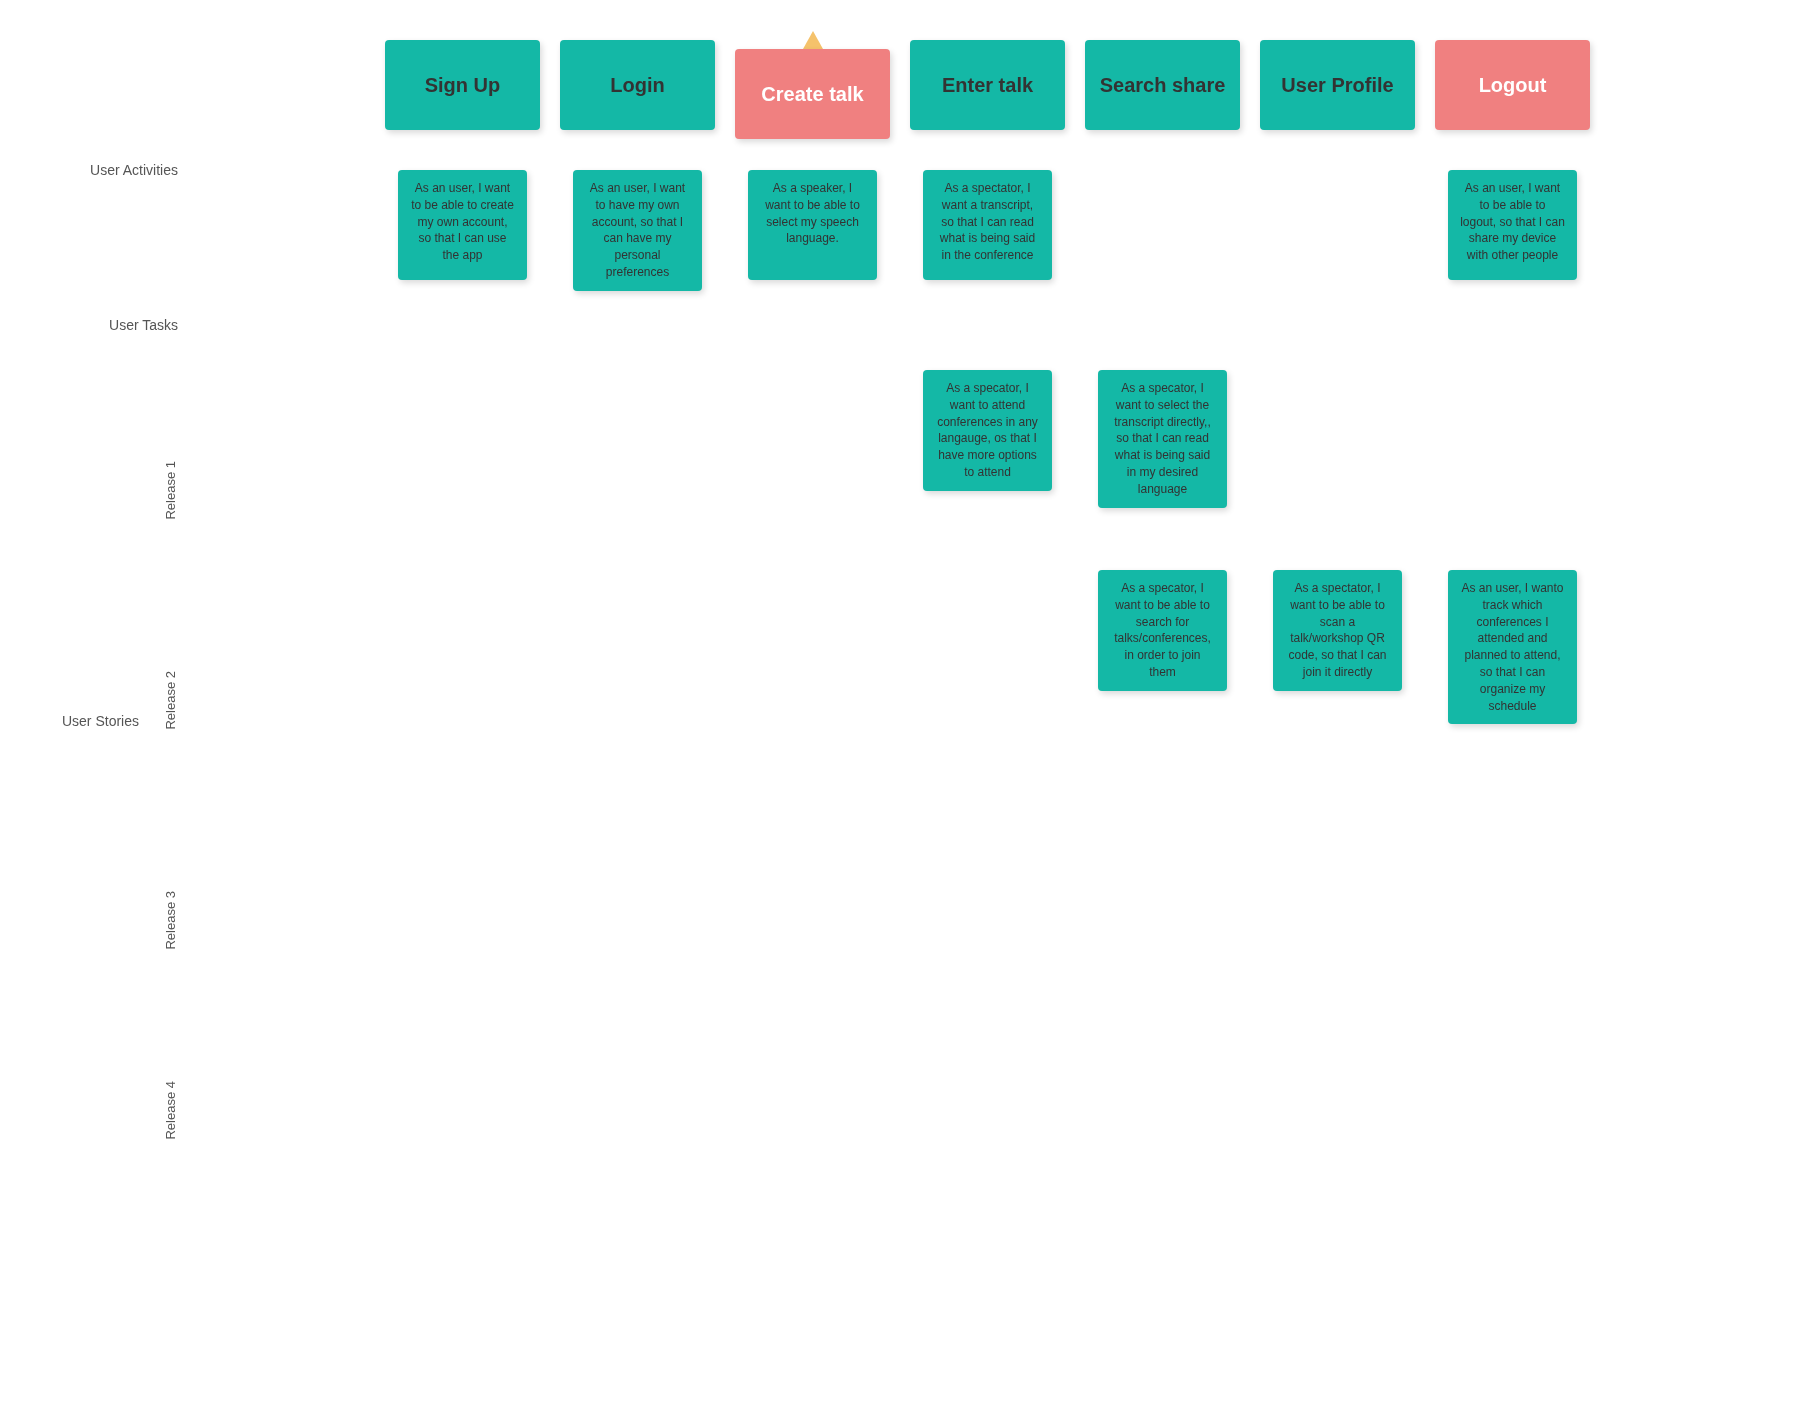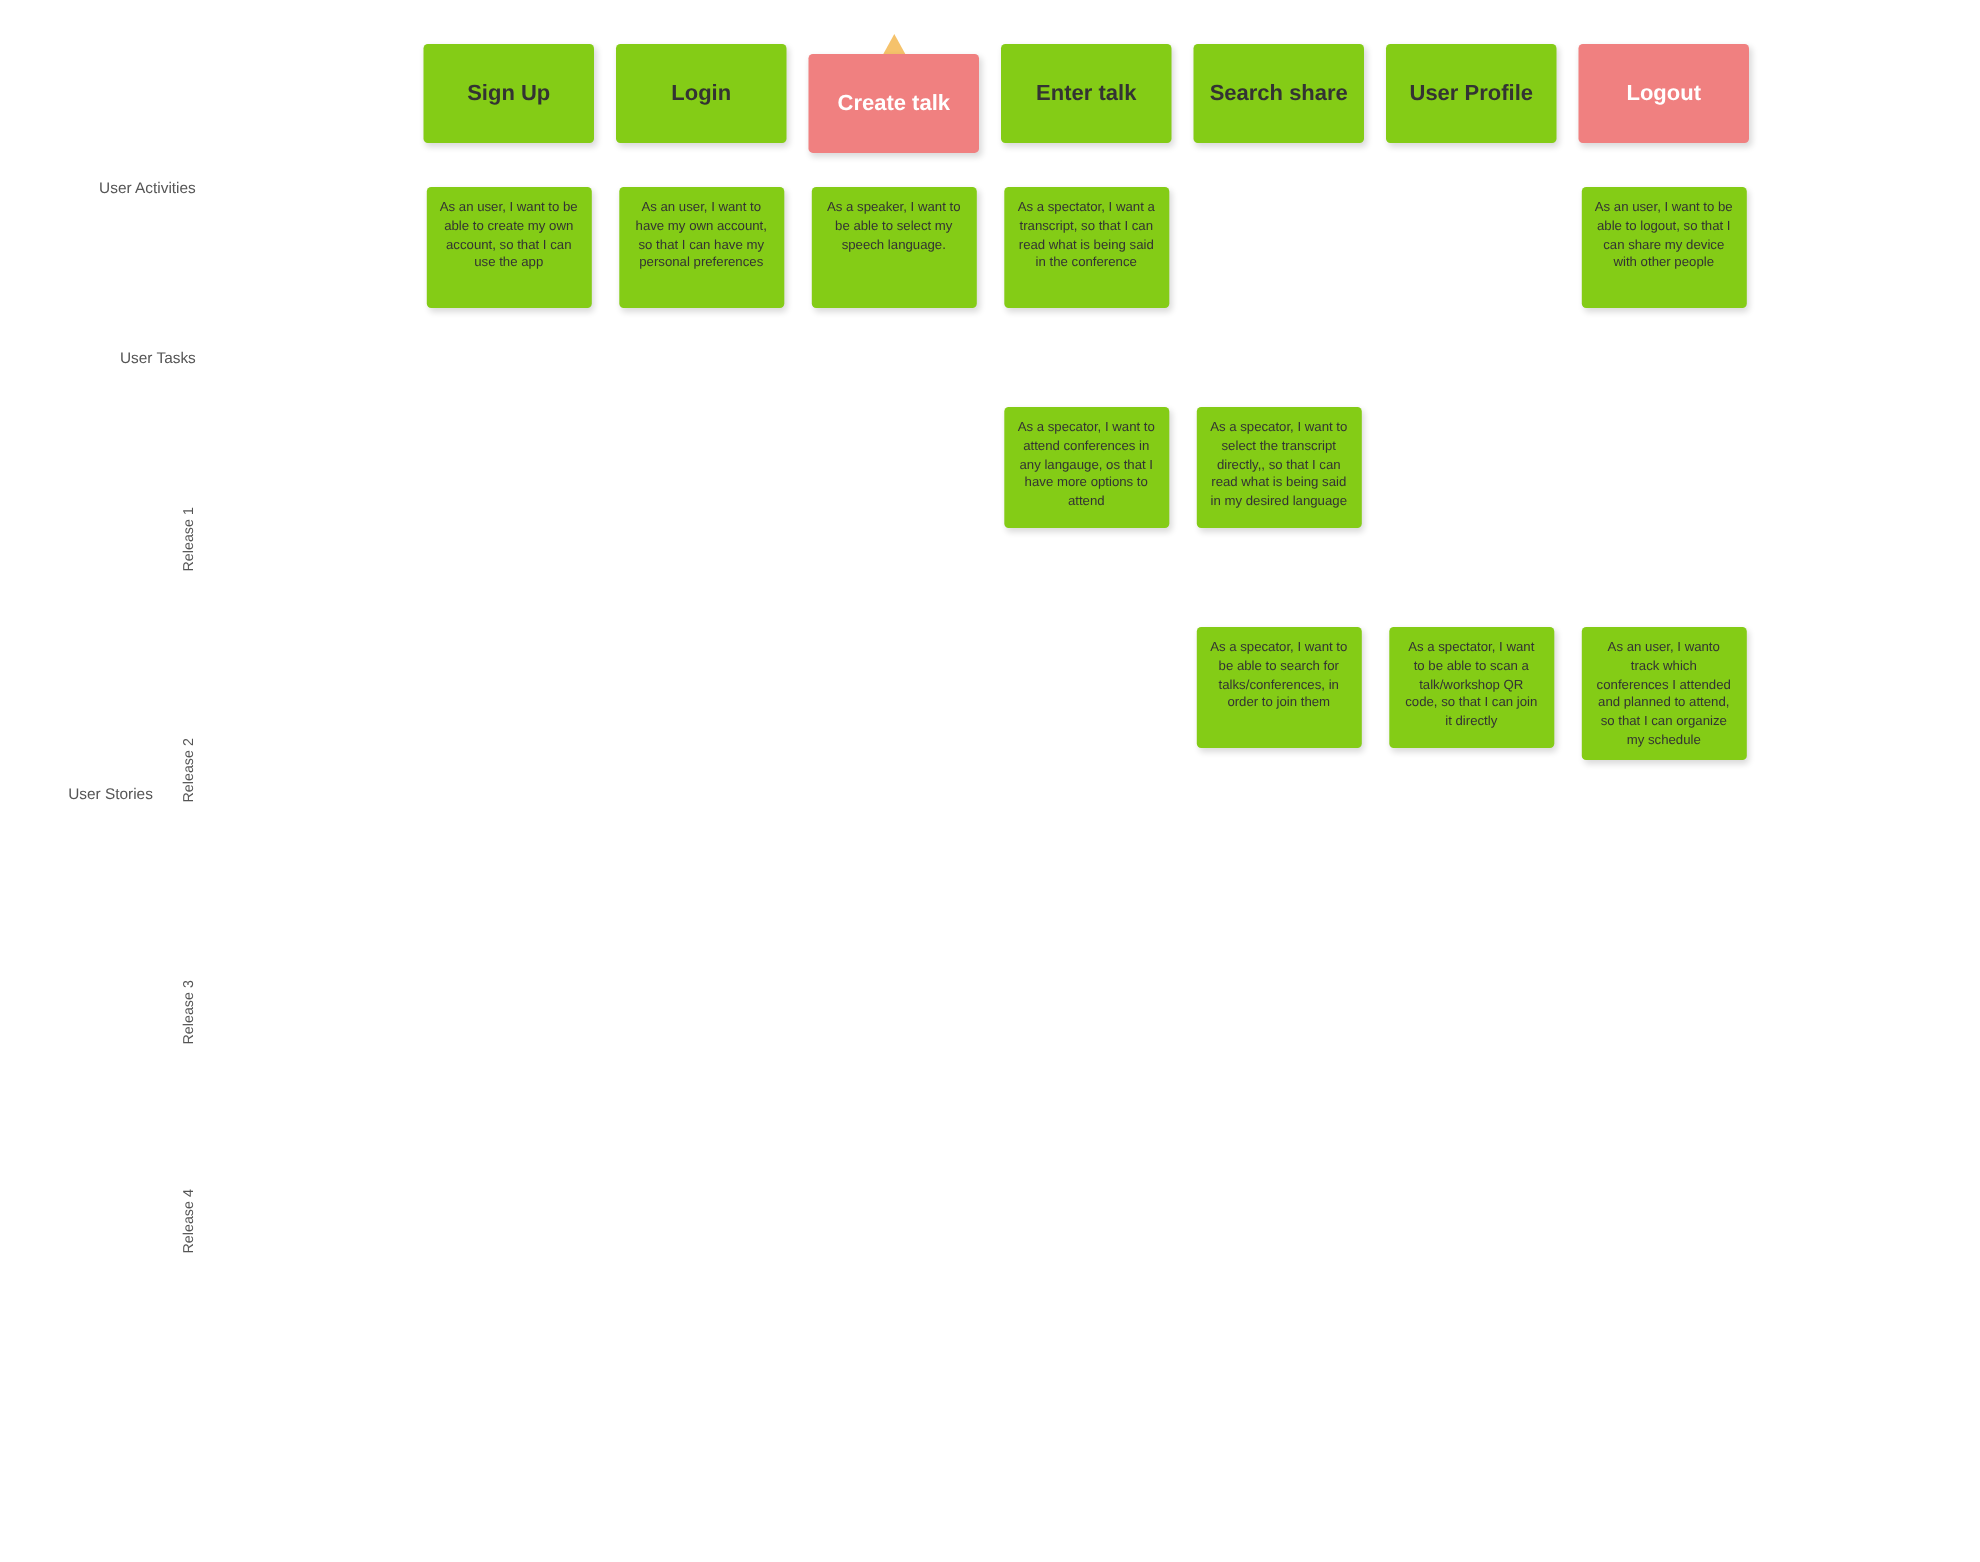--- a/index.html
+++ b/index.html
@@ -110,33 +110,33 @@
       font-size: 20px;
       font-weight: bold;
       line-height: 1.3;
       box-shadow: 2px 3px 6px rgba(0,0,0,0.15);
       display: flex;
       align-items: center;
       justify-content: center;
     }
 
     .sticky-small {
-      width: 150px;
+      width: 129px;
       min-height: 110px;
       border-radius: 4px;
       padding: 10px 12px;
       text-align: center;
       font-size: 12px;
       line-height: 1.4;
       box-shadow: 2px 3px 6px rgba(0,0,0,0.15);
     }
 
     
     .coral { background-color: #F08080; color: #fff; }
-    .orange { background-color: #84cc16; color: #333; }
+    .orange { background-color: #14b8a6; color: #333; }
 
     
     .arrow-up {
       width: 0;
       height: 0;
       border-left: 10px solid transparent;
       border-right: 10px solid transparent;
       border-bottom: 18px solid #F5C26B;
       margin-bottom: 0;
     }

